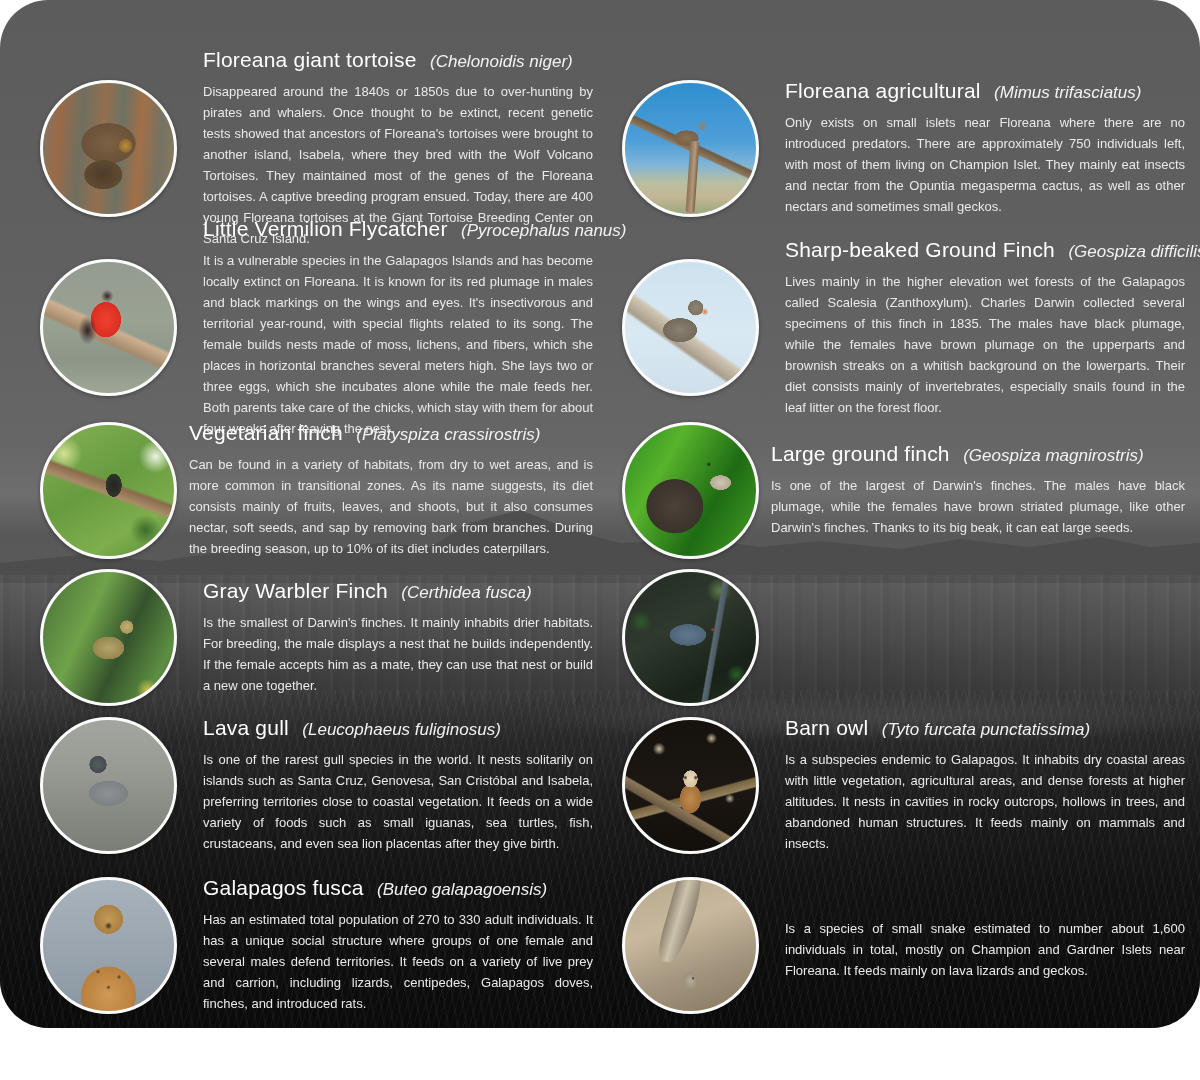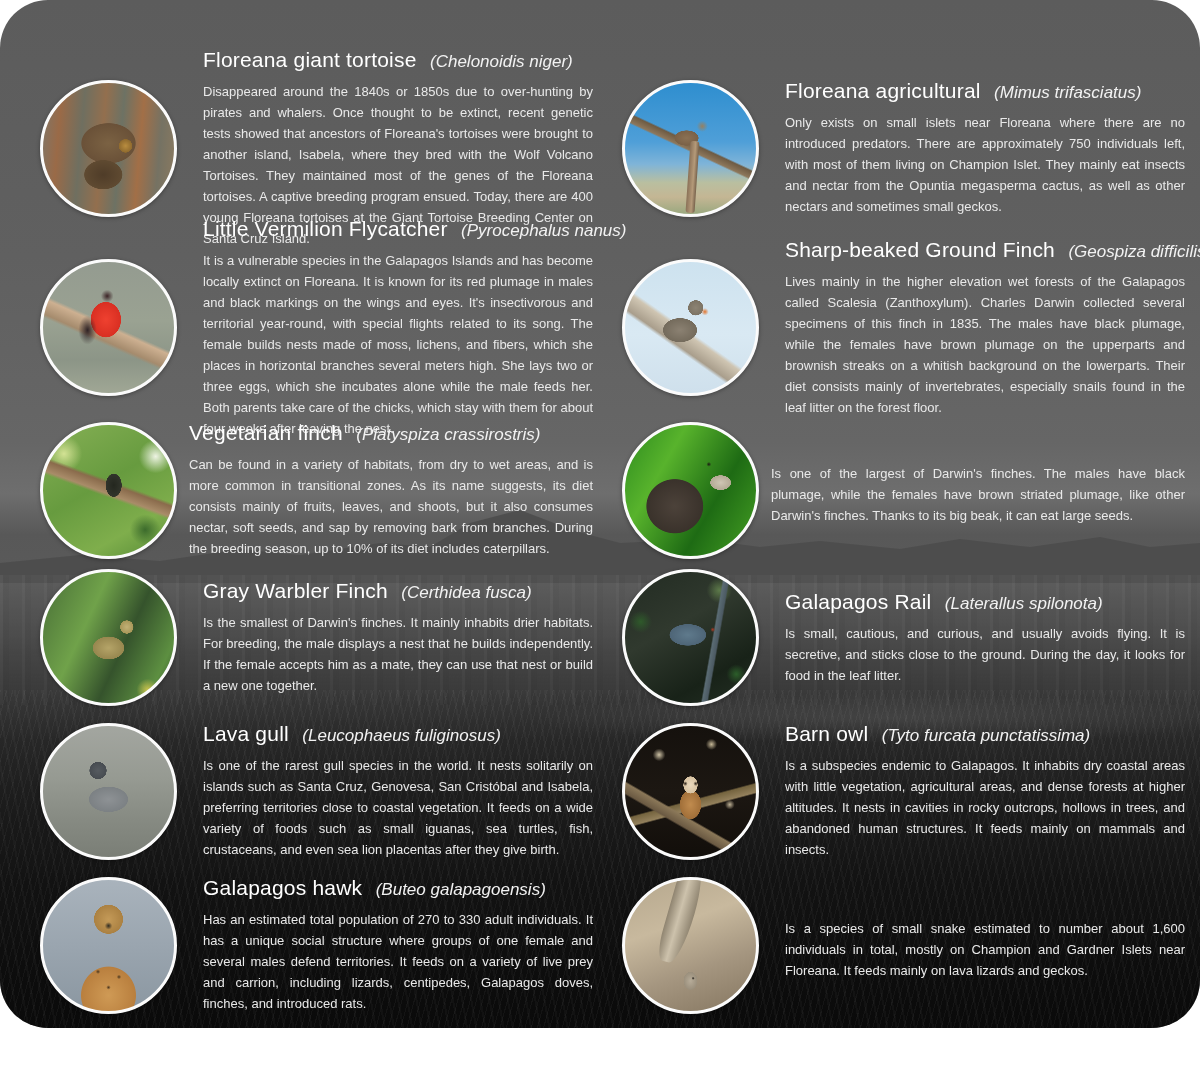--- a/index.html
+++ b/index.html
@@ -21,21 +21,21 @@
   .town{position:absolute;left:0;top:575px;width:1200px;height:130px;opacity:.55;
     background:
       repeating-linear-gradient(90deg, rgba(255,255,255,0.05) 0 3px, rgba(0,0,0,0.06) 3px 9px, rgba(0,0,0,0) 9px 22px),
       linear-gradient(180deg, rgba(120,120,120,0.25) 0%, rgba(60,60,60,0.2) 60%, rgba(0,0,0,0) 100%);}
 
   .col{position:absolute;top:56px;}
   .col-left{left:40px;width:553px;}
   .col-right{left:622px;width:563px;}
   .entry{display:flex;align-items:center;gap:26px;}
   .r1{height:184px;} .r2{height:175px;} .r3{height:150px;gap:12px;}
-  .r4{height:145px;} .r5{height:150px;align-items:flex-end;} .r6{height:170px;}
+  .r4{height:145px;} .r5{height:150px;} .r6{height:170px;}
 
   .photo{flex:none;width:131px;height:131px;border-radius:50%;border:3px solid #fbfbfb;
     position:relative;overflow:hidden;box-shadow:0 1px 4px rgba(0,0,0,0.35);}
   .info{flex:1;min-width:0;}
   .title-row{white-space:nowrap;}
   .name{color:#ffffff;font-size:21px;letter-spacing:.2px;}
   .sci{color:#f2f2f2;font-size:17px;font-style:italic;margin-left:9px;}
   .desc{margin:9px 0 0 0;color:#e9e9e9;font-size:13px;line-height:21px;
     text-align:justify;text-align-last:left;}
 
@@ -184,21 +184,21 @@
           <span class="sci">(Leucophaeus fuliginosus)</span>
         </div>
         <p class="desc">Is one of the rarest gull species in the world. It nests solitarily on islands such as Santa Cruz, Genovesa, San Cristóbal and Isabela, preferring territories close to coastal vegetation. It feeds on a wide variety of foods such as small iguanas, sea turtles, fish, crustaceans, and even sea lion placentas after they give birth.</p>
       </div>
     </div>
 
     <div class="entry r6">
       <div class="photo p-hawk"></div>
       <div class="info">
         <div class="title-row">
-          <span class="name">Galapagos hawk</span>
+          <span class="name">Galapagos fusca</span>
           <span class="sci">(Buteo galapagoensis)</span>
         </div>
         <p class="desc">Has an estimated total population of 270 to 330 adult individuals. It has a unique social structure where groups of one female and several males defend territories. It feeds on a variety of live prey and carrion, including lizards, centipedes, Galapagos doves, finches, and introduced rats.</p>
       </div>
     </div>
 
   </div>
 
   <div class="col col-right">
 
@@ -220,33 +220,30 @@
           <span class="name">Sharp-beaked Ground Finch</span>
           <span class="sci">(Geospiza difficilis)</span>
         </div>
         <p class="desc">Lives mainly in the higher elevation wet forests of the Galapagos called Scalesia (Zanthoxylum). Charles Darwin collected several specimens of this finch in 1835. The males have black plumage, while the females have brown plumage on the upperparts and brownish streaks on a whitish background on the lowerparts. Their diet consists mainly of invertebrates, especially snails found in the leaf litter on the forest floor.</p>
       </div>
     </div>
 
     <div class="entry r3">
       <div class="photo p-largefinch"></div>
       <div class="info">
+        <div class="title-row">
+          <span class="name">Large ground finch</span>
+          <span class="sci">(Geospiza magnirostris)</span>
+        </div>
         <p class="desc">Is one of the largest of Darwin's finches. The males have black plumage, while the females have brown striated plumage, like other Darwin's finches. Thanks to its big beak, it can eat large seeds.</p>
       </div>
     </div>
 
     <div class="entry r4">
       <div class="photo p-rail"></div>
-      <div class="info">
-        <div class="title-row">
-          <span class="name">Galapagos Rail</span>
-          <span class="sci">(Laterallus spilonota)</span>
-        </div>
-        <p class="desc">Is small, cautious, and curious, and usually avoids flying. It is secretive, and sticks close to the ground. During the day, it looks for food in the leaf litter.</p>
-      </div>
     </div>
 
     <div class="entry r5">
       <div class="photo p-owl"></div>
       <div class="info">
         <div class="title-row">
           <span class="name">Barn owl</span>
           <span class="sci">(Tyto furcata punctatissima)</span>
         </div>
         <p class="desc">Is a subspecies endemic to Galapagos. It inhabits dry coastal areas with little vegetation, agricultural areas, and dense forests at higher altitudes. It nests in cavities in rocky outcrops, hollows in trees, and abandoned human structures. It feeds mainly on mammals and insects.</p>

